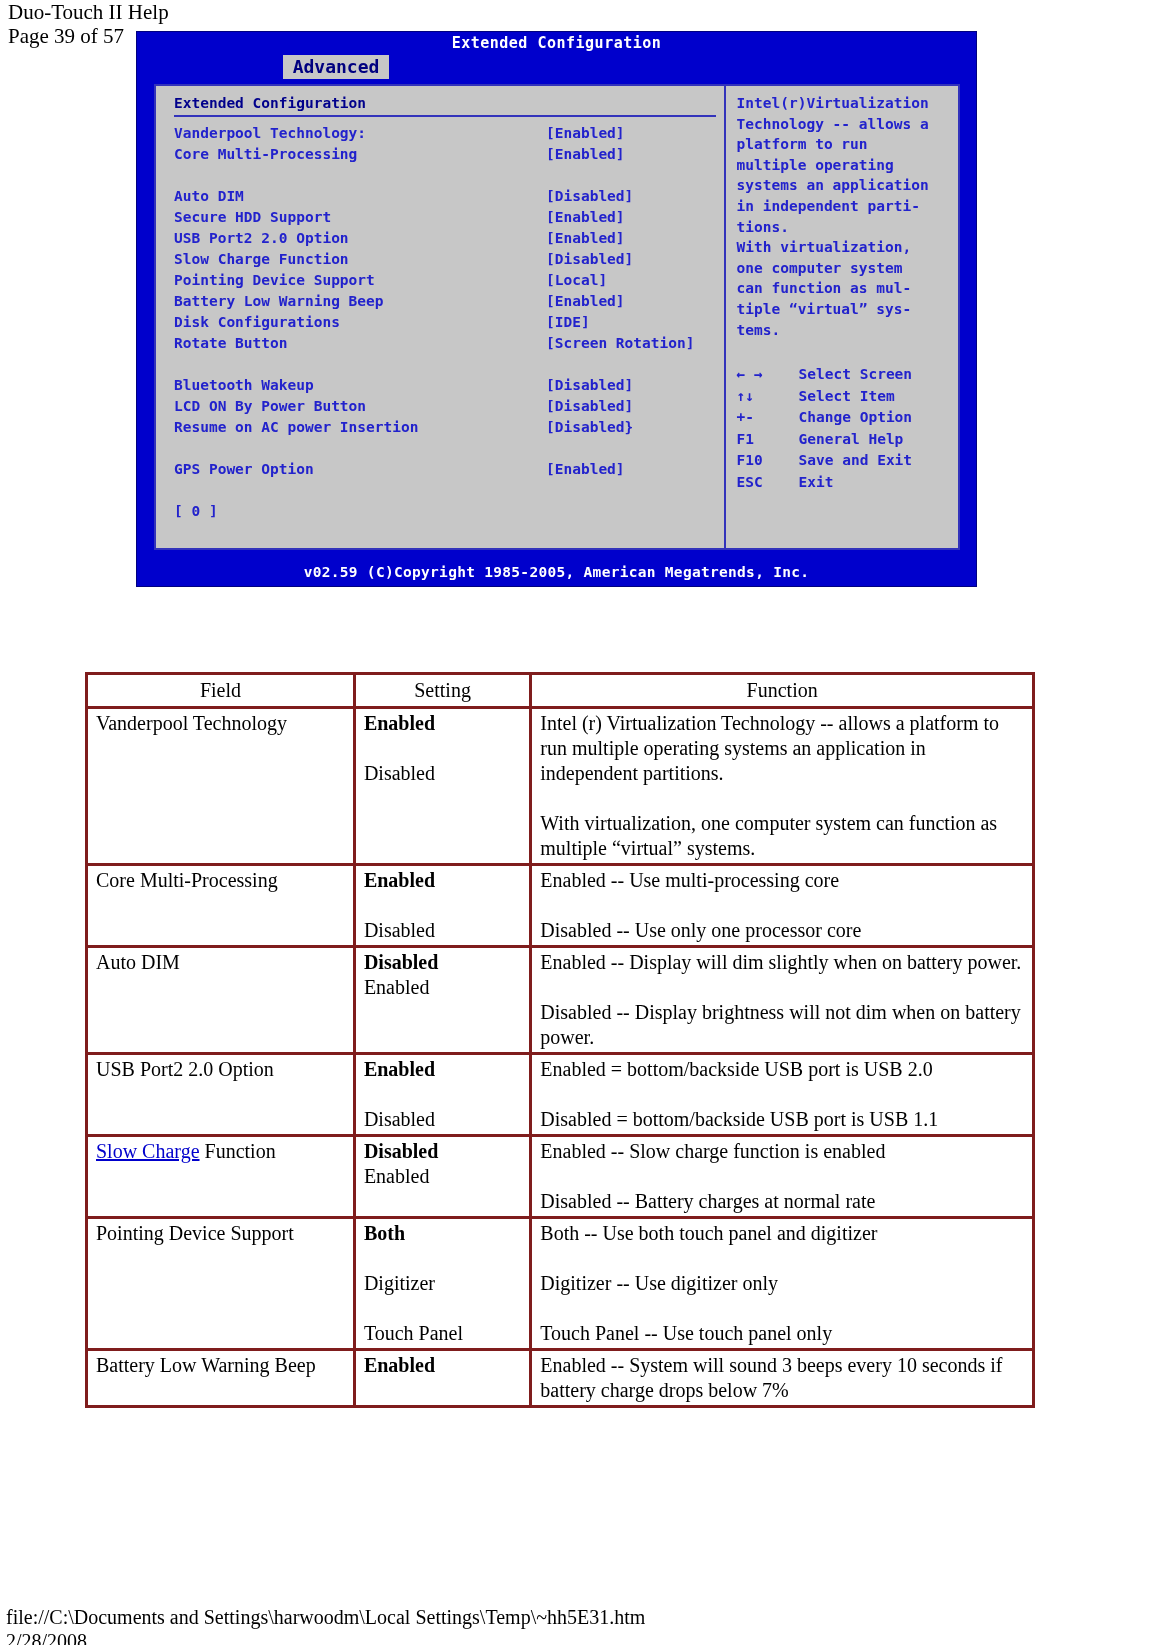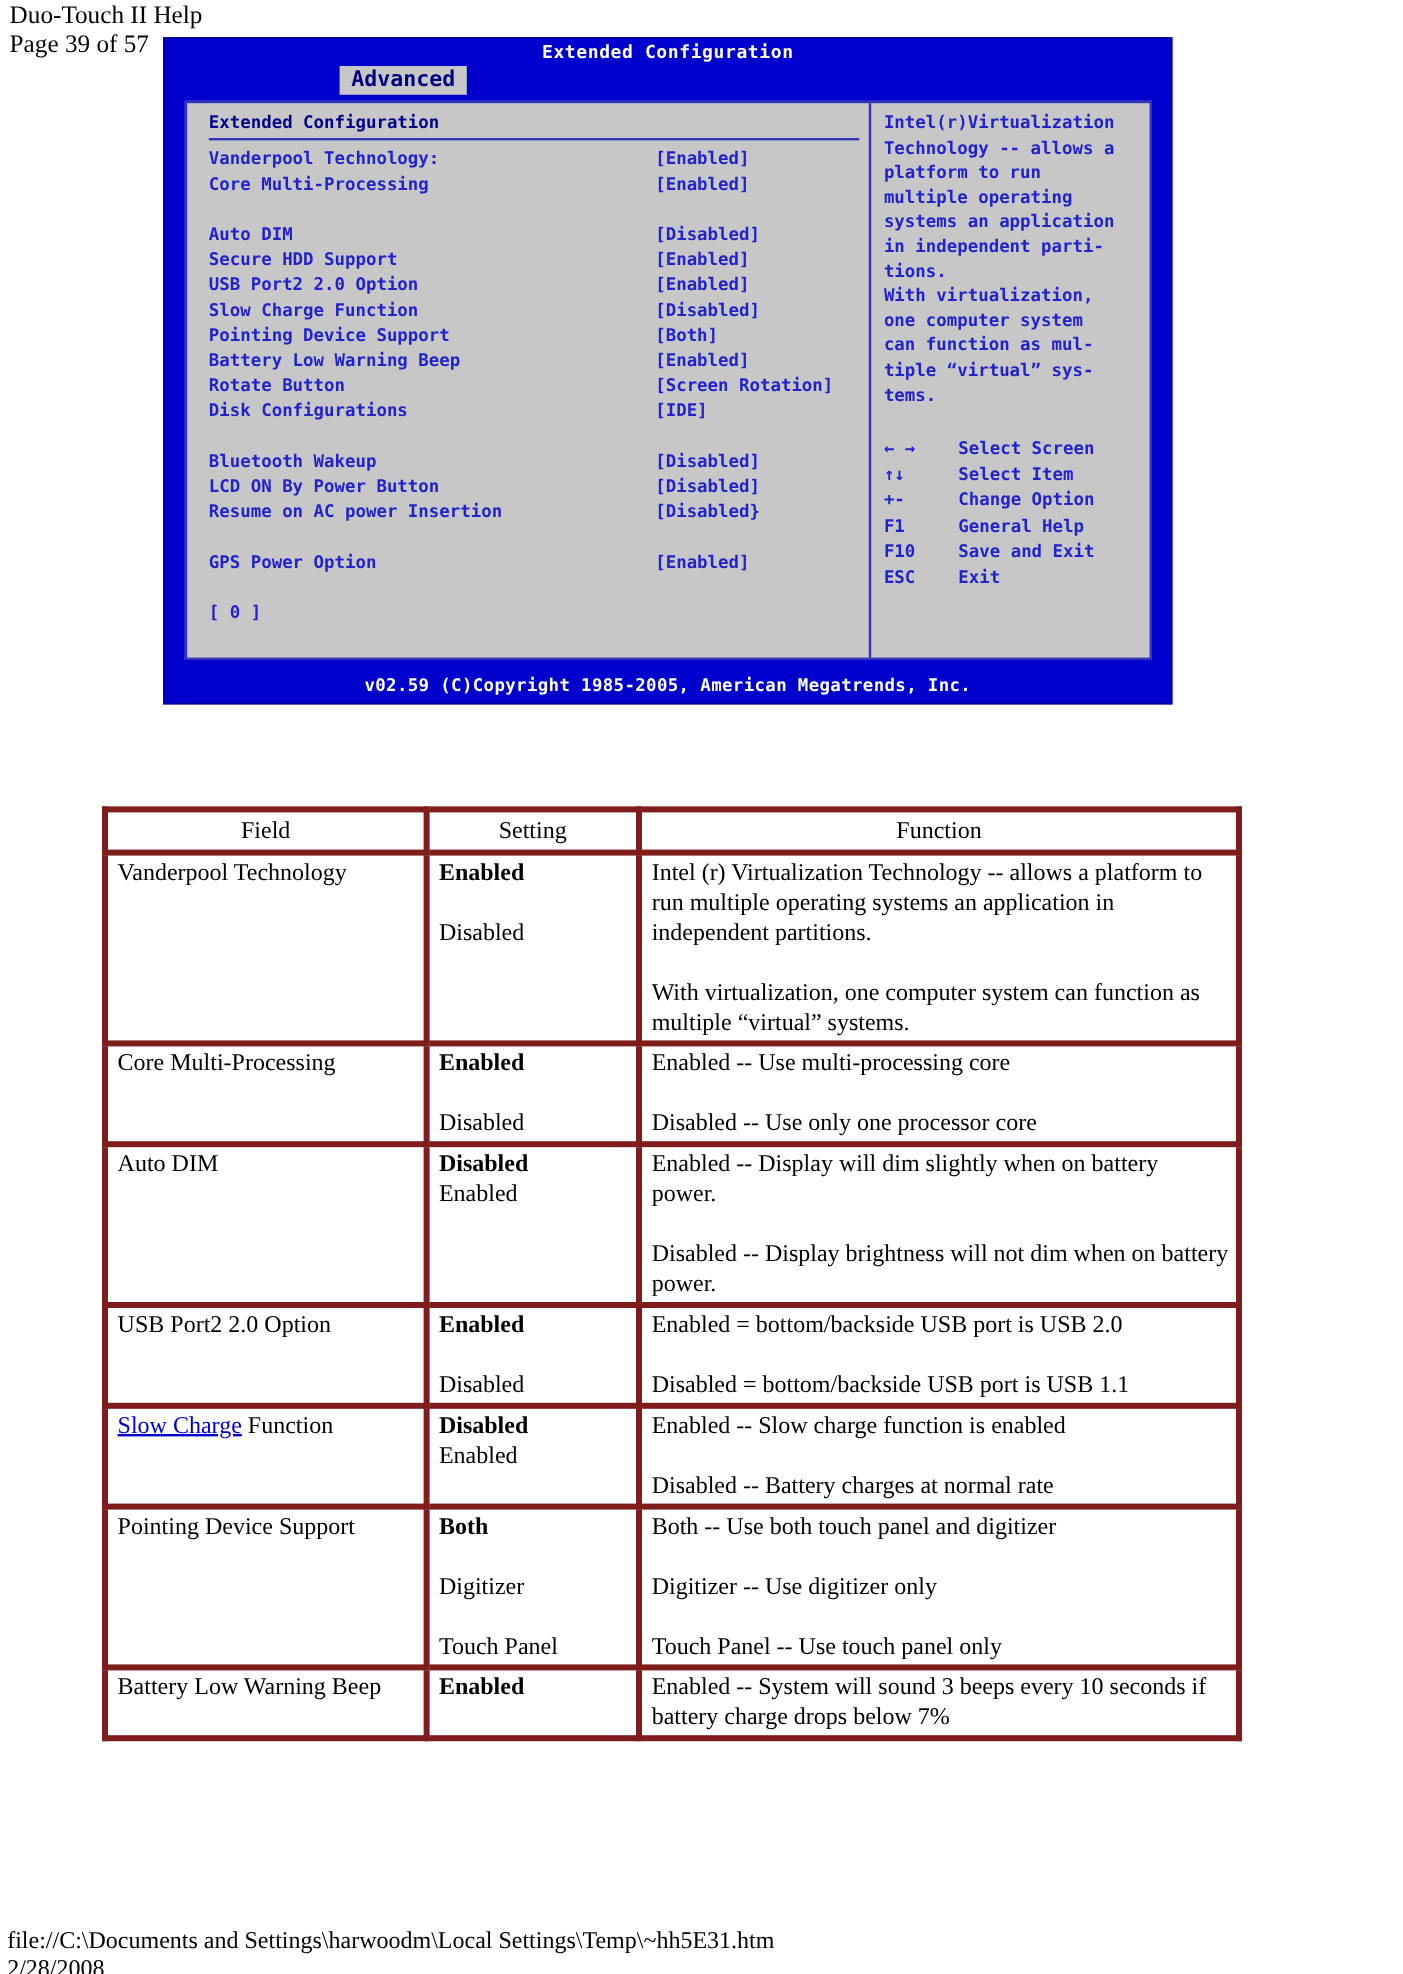--- a/index.html
+++ b/index.html
@@ -158,21 +158,21 @@
   .settings-table {
     position: absolute;
     left: 85px;
     top: 672px;
     width: 950px;
     border-collapse: collapse;
     font-size: 20px;
     line-height: 25px;
   }
   .settings-table td, .settings-table th {
-    border: 5px solid #7f1d1d;
+    border: 3px solid #7f1d1d;
     vertical-align: top;
     padding: 2px 6px 2px 8px;
     font-weight: normal;
   }
   .settings-table th {
     text-align: center;
     font-weight: normal;
     padding: 3px 6px;
   }
   .col-field  { width: 265px; }
@@ -243,33 +243,33 @@
       <div class="bios-row">
         <span class="lbl">USB Port2 2.0 Option</span>
         <span class="val">[Enabled]</span>
       </div>
       <div class="bios-row">
         <span class="lbl">Slow Charge Function</span>
         <span class="val">[Disabled]</span>
       </div>
       <div class="bios-row">
         <span class="lbl">Pointing Device Support</span>
-        <span class="val">[Both]</span>
+        <span class="val">[Local]</span>
       </div>
       <div class="bios-row">
         <span class="lbl">Battery Low Warning Beep</span>
         <span class="val">[Enabled]</span>
+      </div>
+      <div class="bios-row">
+        <span class="lbl">Disk Configurations</span>
+        <span class="val">[IDE]</span>
       </div>
       <div class="bios-row">
         <span class="lbl">Rotate Button</span>
         <span class="val">[Screen Rotation]</span>
-      </div>
-      <div class="bios-row">
-        <span class="lbl">Disk Configurations</span>
-        <span class="val">[IDE]</span>
       </div>
       <div class="bios-row spacer"></div>
       <div class="bios-row">
         <span class="lbl">Bluetooth Wakeup</span>
         <span class="val">[Disabled]</span>
       </div>
       <div class="bios-row">
         <span class="lbl">LCD ON By Power Button</span>
         <span class="val">[Disabled]</span>
       </div>

